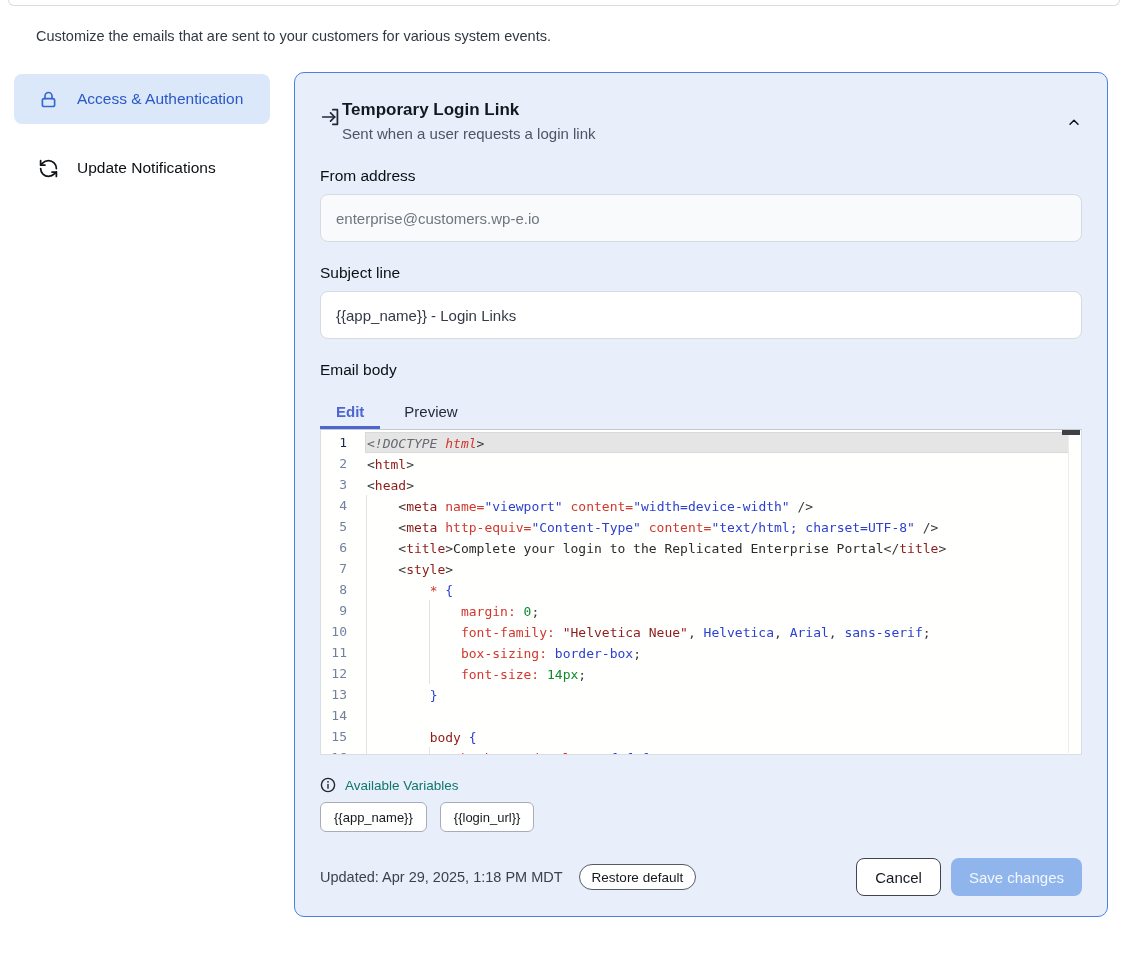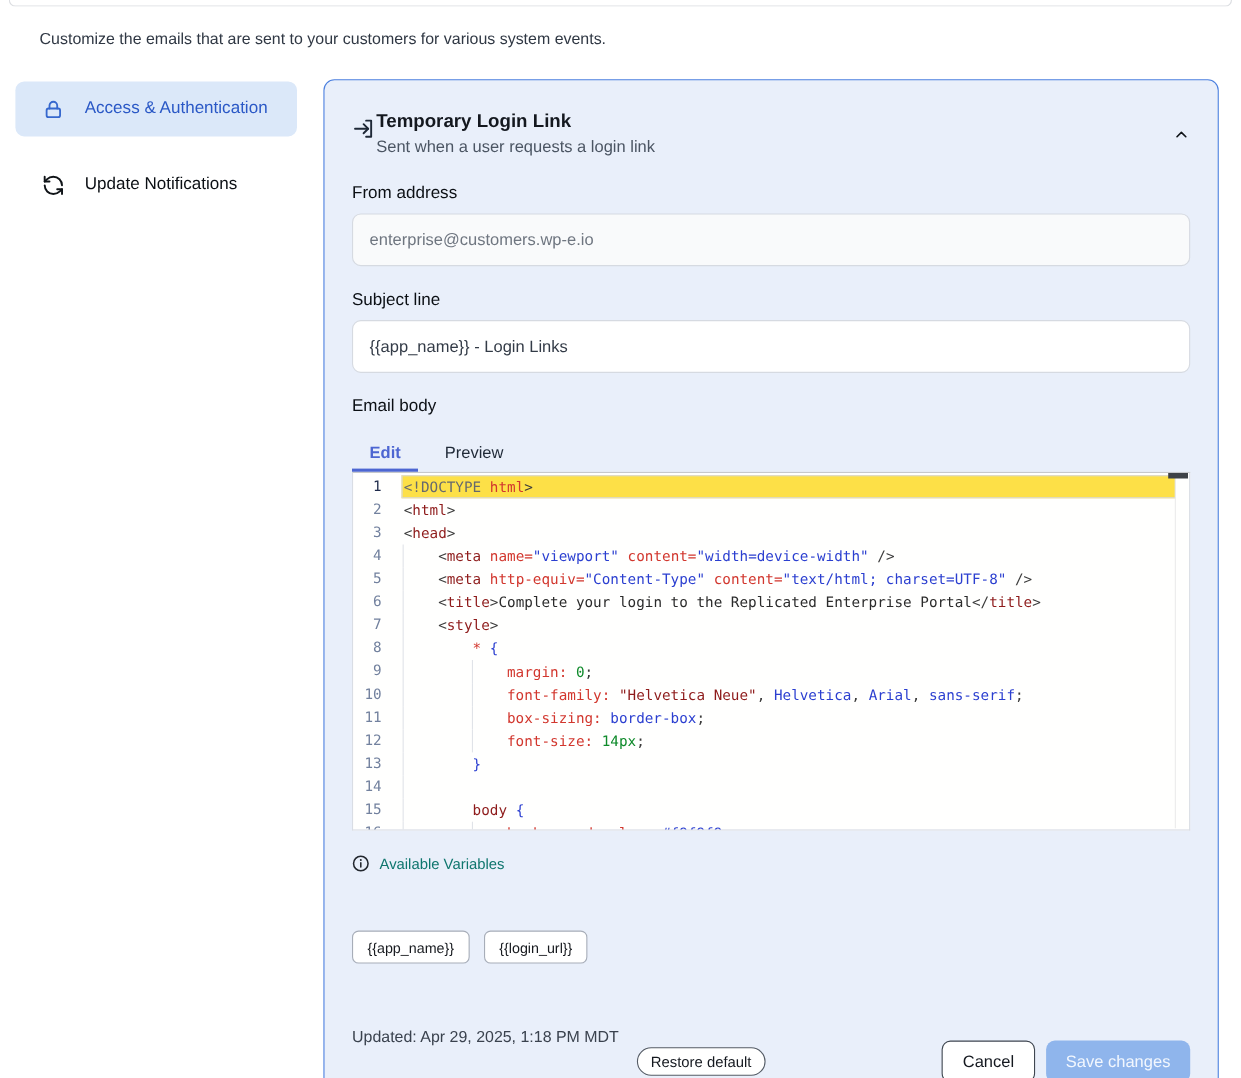--- a/index.html
+++ b/index.html
@@ -48,40 +48,40 @@
   .tab + .tab { margin-left:8px; }
 
   .editor { position:relative; height:326px; background:#FFFFFE; border:1px solid #D9DDE4;
     border-top-color:#C6C8CC; overflow:hidden; padding-top:2px;
     font-family:"DejaVu Sans Mono",monospace; font-size:13px; line-height:21px; cursor:text; }
   .cm-line { display:flex; height:21px; position:relative; }
   .gutter { flex:none; width:44px; text-align:right; padding-right:18px; color:#72819E; }
   .cm-line.active .gutter { color:#1E2A4A; }
   .code-wrap { flex:1; white-space:pre; color:#2B2B2B; padding:0 4px 0 1px;
     border:1px solid transparent; margin-right:12px; }
-  .cm-line.active .code-wrap { background:#fde047; border-color:#D9D9D9; }
+  .cm-line.active .code-wrap { background:#e5e5e5; border-color:#D9D9D9;font-style:italic; }
   .guide { position:absolute; top:0; bottom:0; width:1px; background:#E0E3E8; }
   .sb-track { position:absolute; top:1px; bottom:1px; right:12px; width:1px; background:#ECECEC; }
   .sb-thumb { position:absolute; top:0; right:1px; width:18px; height:5px; background:#3E4247; cursor:pointer; }
 
   .tk-p { color:#3B3B3B; } .tk-m { color:#66696E; } .tk-t { color:#8E1B1B; }
   .tk-a { color:#D2372E; } .tk-s { color:#2B3FD0; } .tk-cs { color:#8E1B1B; }
   .tk-v { color:#2B3FD0; } .tk-n { color:#0E8A2A; } .tk-b { color:#2B3FD0; }
   .tk-tx { color:#2B2B2B; }
 
   .vars-row { margin-top:22px; display:flex; align-items:center; gap:9px; }
   .vars-label { font-size:13.5px; color:#0f766e; }
   .chips { display:flex; gap:13px; margin-top:9px; }
   .chip { height:30px; background:#fff; border:1px solid #A7ADB8; border-radius:6px;
     display:flex; align-items:center; padding:0 13px; cursor:pointer;
     font-family:"DejaVu Sans Mono",monospace; font-size:13px; color:#16191E; }
 
   .footer { display:flex; align-items:center; margin-top:26px; }
   .updated { font-size:14.5px; color:#3A424E; }
-  .btn { font-family:inherit; cursor:pointer;margin-top:44px; }
+  .btn { font-family:inherit; cursor:pointer; }
   .btn-restore { margin-left:16px; height:26px; padding:0 12px; font-size:13.5px;
     border:1px solid #555C66; border-radius:15px; background:#fff; color:#14181F; }
   .footer-spacer { flex:1; }
   .btn-cancel { height:38px; padding:0 18px; font-size:15px; border:1px solid #3F4650;
     border-radius:8px; background:#fff; color:#14181F; margin-right:10px; }
   .btn-save { height:38px; padding:0 18px; font-size:15px; border:none; border-radius:8px;
     background:#8FB5EC; color:#F2F7FE; cursor:default; }
 </style>
 </head>
 <body>

